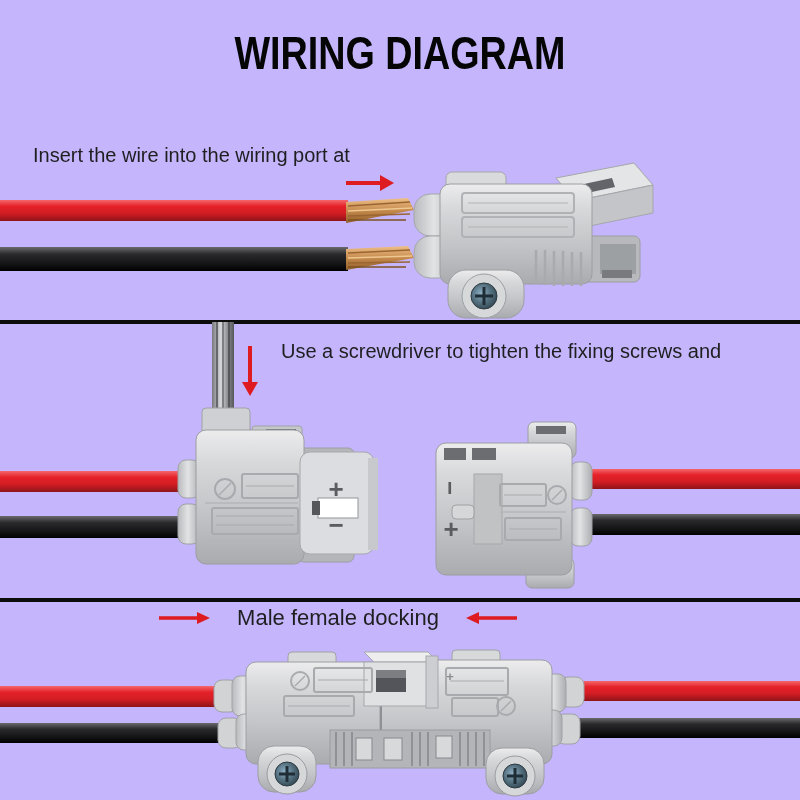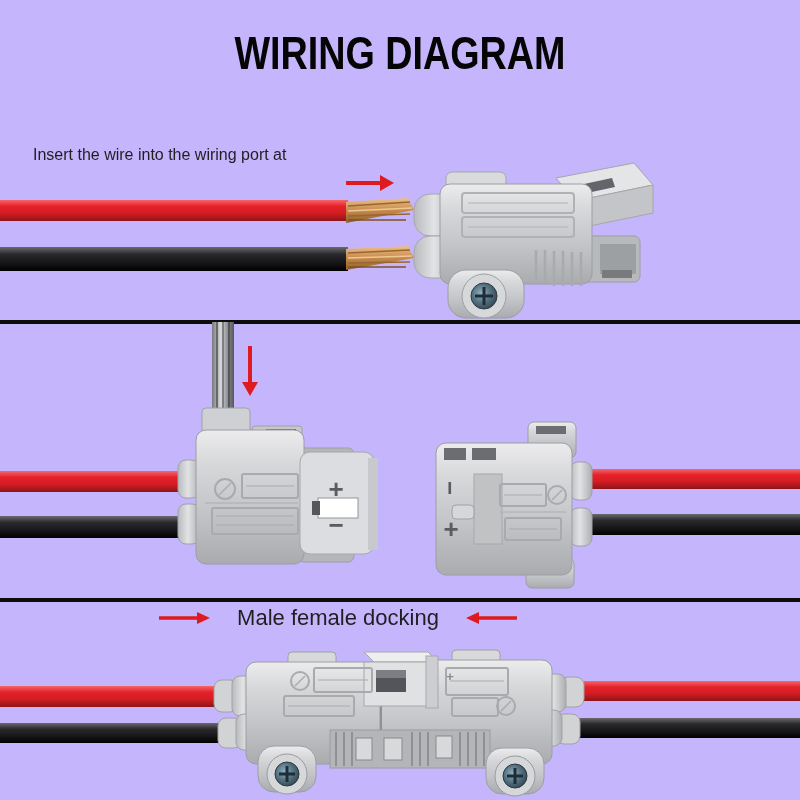--- a/index.html
+++ b/index.html
@@ -5,21 +5,21 @@
   html,body{margin:0;padding:0;background:#fff;}
   .canvas{
     position:relative;width:800px;height:800px;background:#c4b5fd;
     font-family:"Liberation Sans",sans-serif;color:#1f1f1f;overflow:hidden;
   }
   .title{
     position:absolute;top:26px;left:0;width:800px;text-align:center;
     font-size:46px;font-weight:bold;color:#050505;letter-spacing:0px;
     transform:scaleX(0.82);transform-origin:50% 50%;white-space:nowrap;
   }
-  .instr{position:absolute;font-size:16px;line-height:26px;color:#1f1f1f;}
+  .instr{position:absolute;font-size:20px;line-height:26px;color:#1f1f1f;}
   .instr span{display:block;}
   .instr1{left:33px;top:142px;}
   .instr2{left:281px;top:338px;}
   .divider{position:absolute;left:0;width:800px;height:4px;background:#0c0c0c;}
   .divider1{top:320px;}
   .divider2{top:598px;}
   .illus{position:absolute;left:0;display:block;}
   .dock-row{
     position:absolute;top:604px;left:0;width:676px;height:28px;
     display:flex;justify-content:center;align-items:center;gap:26px;
@@ -143,20 +143,21 @@
         <circle cx="484" cy="166" r="13" fill="url(#gScrew)" stroke="#2c3a42"></circle>
         <line x1="475" y1="166" x2="493" y2="166" stroke="#1f2d36" stroke-width="3"></line>
         <line x1="484" y1="157" x2="484" y2="175" stroke="#1f2d36" stroke-width="3"></line>
       </g>
     </g>
   </svg>
 
   <div class="divider divider1"></div>
 
   <div class="instr instr2">
+    <span>Use a screwdriver to tighten the fixing screws and</span>
   </div>
 
   <svg class="illus" style="top:322px" width="800" height="278" viewBox="0 0 800 278">
 
     <g>
       <rect x="212" y="0" width="22" height="90" fill="url(#gMetal)"></rect>
       <line x1="217" y1="0" x2="217" y2="90" stroke="#55575b" stroke-width="2" opacity="0.8"></line>
       <line x1="223" y1="0" x2="223" y2="90" stroke="#6d6f73" stroke-width="2" opacity="0.8"></line>
       <line x1="229" y1="0" x2="229" y2="90" stroke="#4b4d51" stroke-width="2" opacity="0.8"></line>
       <polygon points="212,88 234,88 228,104 218,104" fill="#8e9094"></polygon>

